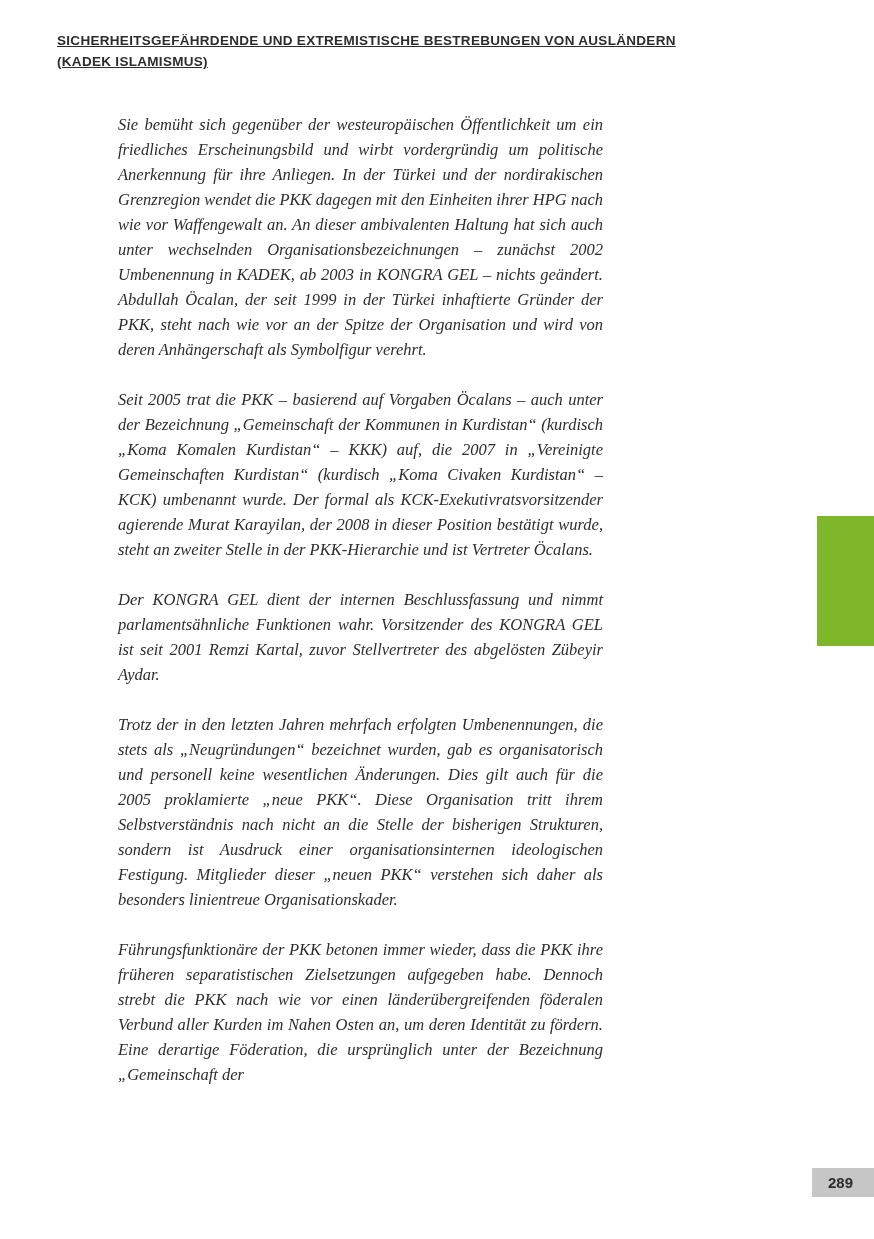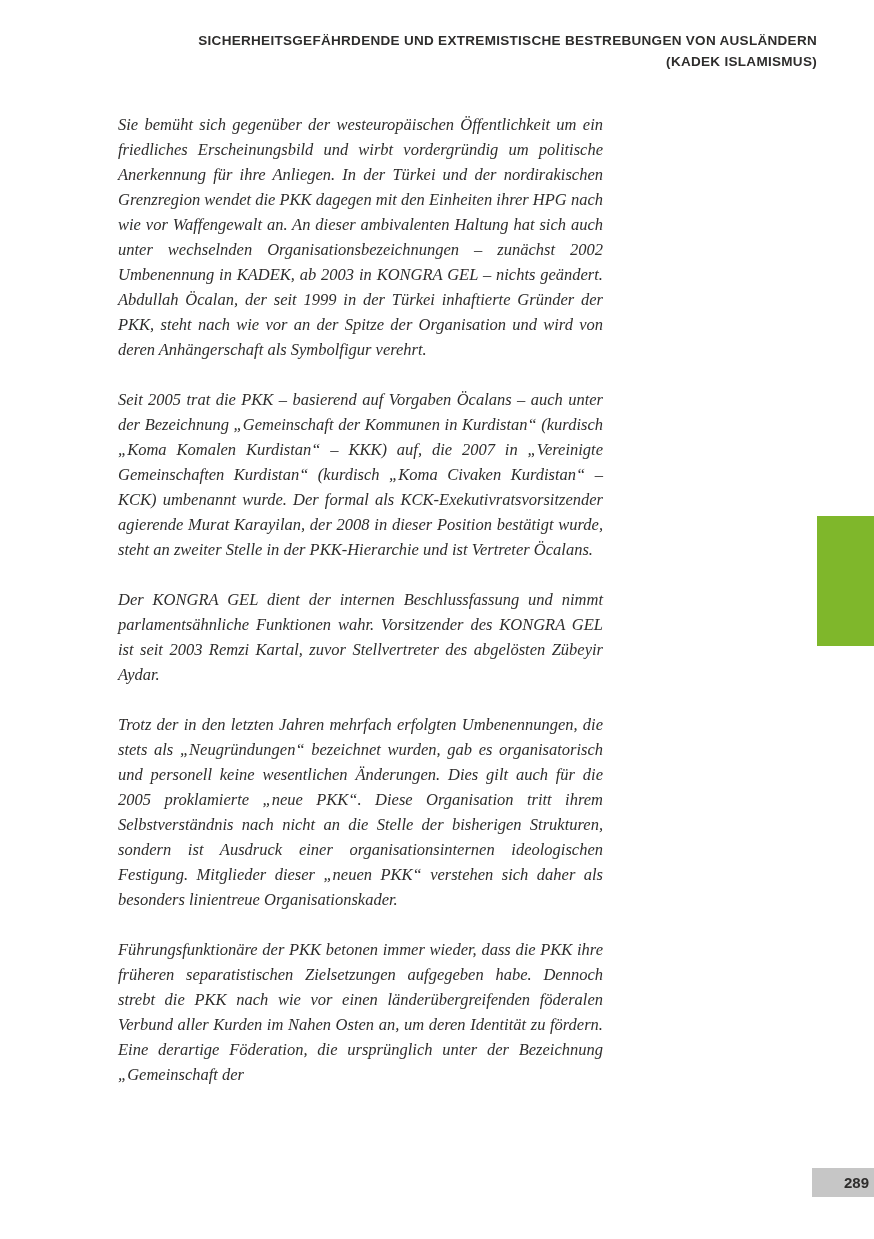--- a/index.html
+++ b/index.html
@@ -14,27 +14,28 @@
       background: #ffffff;
       overflow: hidden;
       font-family: "Liberation Serif", serif;
       color: var(--text, #2e2d2c);
     }
     .header {
       position: absolute;
       top: 30px;
       left: 57px;
       width: 760px;
-      text-align: right;
+      text-align: left;
       font-family: "Liberation Sans", sans-serif;
       font-size: 13.5px;
       font-weight: bold;
       letter-spacing: 0.3px;
       line-height: 21px;
       color: var(--text, #2e2d2c);
+      text-decoration: underline;
     }
     .header .line2 {
       font-weight: bold;
     }
     .content {
       position: absolute;
       top: 112px;
       left: 118px;
       width: 485px;
       font-size: 16.5px;
@@ -57,41 +58,41 @@
     .page-number-box {
       position: absolute;
       right: 0;
       top: 1168px;
       width: 62px;
       height: 29px;
       background: var(--pagenum-bg, #c6c6c6);
       box-sizing: border-box;
       display: flex;
       align-items: center;
-      padding-left: 32px;
+      padding-left: 16px;
       font-family: "Liberation Sans", sans-serif;
       font-size: 15px;
       font-weight: bold;
       color: var(--text, #2e2d2c);
     }
   </style>
 </head>
 <body>
 
 <div class="page">
 
   <div class="header">
     <div class="line1">SICHERHEITSGEFÄHRDENDE UND EXTREMISTISCHE BESTREBUNGEN VON AUSLÄNDERN</div>
     <div class="line2">(KADEK ISLAMISMUS)</div>
   </div>
 
   <div class="content">
     <p>Sie bemüht sich gegenüber der westeuropäischen Öffentlichkeit um ein friedliches Erscheinungsbild und wirbt vordergründig um politische Anerkennung für ihre Anliegen. In der Türkei und der nordirakischen Grenzregion wendet die PKK dagegen mit den Einheiten ihrer HPG nach wie vor Waffengewalt an. An dieser ambivalenten Haltung hat sich auch unter wechselnden Organisationsbezeichnungen – zunächst 2002 Umbenennung in KADEK, ab 2003 in KONGRA GEL – nichts geändert. Abdullah Öcalan, der seit 1999 in der Türkei inhaftierte Gründer der PKK, steht nach wie vor an der Spitze der Organisation und wird von deren Anhängerschaft als Symbolfigur verehrt.</p>
     <p>Seit 2005 trat die PKK – basierend auf Vorgaben Öcalans – auch unter der Bezeichnung „Gemeinschaft der Kommunen in Kurdistan“ (kurdisch „Koma Komalen Kurdistan“ – KKK) auf, die 2007 in „Vereinigte Gemeinschaften Kurdistan“ (kurdisch „Koma Civaken Kurdistan“ – KCK) umbenannt wurde. Der formal als KCK-Exekutivratsvorsitzender agierende Murat Karayilan, der 2008 in dieser Position bestätigt wurde, steht an zweiter Stelle in der PKK-Hierarchie und ist Vertreter Öcalans.</p>
-    <p>Der KONGRA GEL dient der internen Beschlussfassung und nimmt parlamentsähnliche Funktionen wahr. Vorsitzender des KONGRA GEL ist seit 2003 Remzi Kartal, zuvor Stellvertreter des abgelösten Zübeyir Aydar.</p>
+    <p>Der KONGRA GEL dient der internen Beschlussfassung und nimmt parlamentsähnliche Funktionen wahr. Vorsitzender des KONGRA GEL ist seit 2001 Remzi Kartal, zuvor Stellvertreter des abgelösten Zübeyir Aydar.</p>
     <p>Trotz der in den letzten Jahren mehrfach erfolgten Umbenennungen, die stets als „Neugründungen“ bezeichnet wurden, gab es organisatorisch und personell keine wesentlichen Änderungen. Dies gilt auch für die 2005 proklamierte „neue PKK“. Diese Organisation tritt ihrem Selbstverständnis nach nicht an die Stelle der bisherigen Strukturen, sondern ist Ausdruck einer organisationsinternen ideologischen Festigung. Mitglieder dieser „neuen PKK“ verstehen sich daher als besonders linientreue Organisationskader.</p>
     <p>Führungsfunktionäre der PKK betonen immer wieder, dass die PKK ihre früheren separatistischen Zielsetzungen aufgegeben habe. Dennoch strebt die PKK nach wie vor einen länderübergreifenden föderalen Verbund aller Kurden im Nahen Osten an, um deren Identität zu fördern. Eine derartige Föderation, die ursprünglich unter der Bezeichnung „Gemeinschaft der</p>
   </div>
 
   <div class="green-tab"></div>
 
   <div class="page-number-box">
     <span>289</span>
   </div>
 

